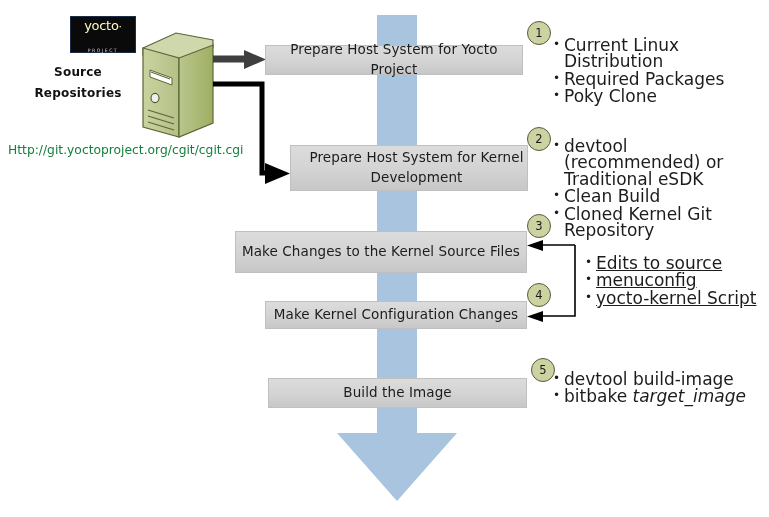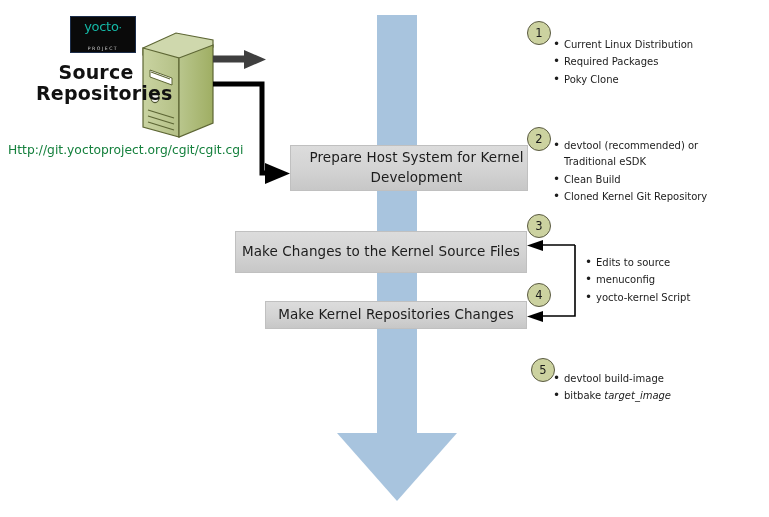--- a/index.html
+++ b/index.html
@@ -80,21 +80,21 @@
   }
   #circle1 { left: 527px; top: 21px; }
   #circle2 { left: 527px; top: 127px; }
   #circle3 { left: 527px; top: 214px; }
   #circle4 { left: 527px; top: 283px; }
   #circle5 { left: 531px; top: 358px; }
 
   
   .notes {
     position: absolute;
-    font-size: 10px;
+    font-size: 17px;
     line-height: 16.4px;
     color: #1c1c1c;
   }
   .notes ul {
     margin: 0;
     padding: 0 0 0 13px;
     list-style: none;
   }
   .notes li {
     position: relative;
@@ -105,59 +105,59 @@
     content: "\2022";
     position: absolute;
     left: -11px;
     top: -1px;
     font-size: 12px;
     color: #1c1c1c;
   }
   .notes li i { }
   #notes1 { left: 551px; top: 37px; }
   #notes2 { left: 551px; top: 138px; }
-  #notes3 { left: 583px; top: 255px; }
+  #notes3 { left: 583px; top: 255px; text-decoration: underline; }
   #notes5 { left: 551px; top: 371px; }
 
   
   #yocto-logo {
     position: absolute;
     left: 70px;
     top: 16px;
     width: 66px;
     height: 37px;
     background: #0a0a0a;
     border: 1.5px solid #1c2d4a;
     box-sizing: border-box;
     display: flex;
     flex-direction: column;
     align-items: center;
     justify-content: center;
   }
   #yocto-logo .word {
-    color: #14b8a6;
+    color: #fef9c3;
     font-size: 13px;
     letter-spacing: -0.3px;
-    line-height: 17px;
+    line-height: 22px;
     margin-bottom: 10px;
   }
   #yocto-logo .word .dot { font-size: 11px; }
   #yocto-logo .sub {
     color: #cfcfcf;
     font-size: 4.6px;
     letter-spacing: 1.5px;
     line-height: 6px;
   }
   #source-title {
     position: absolute;
-    left: 36px;
+    left: 18px;
     top: 62px;
     width: 120px;
     text-align: center;
-    font-size: 19px;
+    font-size: 12px;
     font-weight: bold;
     line-height: 21px;
     color: #111111;
     letter-spacing: 0.2px;
   }
   #source-url {
     position: absolute;
     left: 8px;
     top: 143px;
     font-size: 12.3px;
@@ -234,29 +234,35 @@
     <div class="word">
       <span>yocto</span><span class="dot">·</span>
     </div>
     <div class="sub">PROJECT</div>
   </div>
 
   <div id="source-title">Source
 Repositories</div>
   <div id="source-url">Http://git.yoctoproject.org/cgit/cgit.cgi</div>
 
+  <div class="pbox" id="box1">
+    <span>Prepare Host System for Yocto Project</span>
+  </div>
   <div class="pbox" id="box2">
     <span style="white-space:pre-line">Prepare Host System for Kernel
 Development</span>
   </div>
   <div class="pbox" id="box3">
     <span>Make Changes to the Kernel Source Files</span>
   </div>
   <div class="pbox" id="box4">
-    <span>Make Kernel Repositories Changes</span>
+    <span>Make Kernel Configuration Changes</span>
+  </div>
+  <div class="pbox" id="box5">
+    <span>Build the Image</span>
   </div>
 
   <div class="step-circle" id="circle1">
     <span>1</span>
   </div>
   <div class="step-circle" id="circle2">
     <span>2</span>
   </div>
   <div class="step-circle" id="circle3">
     <span>3</span>

